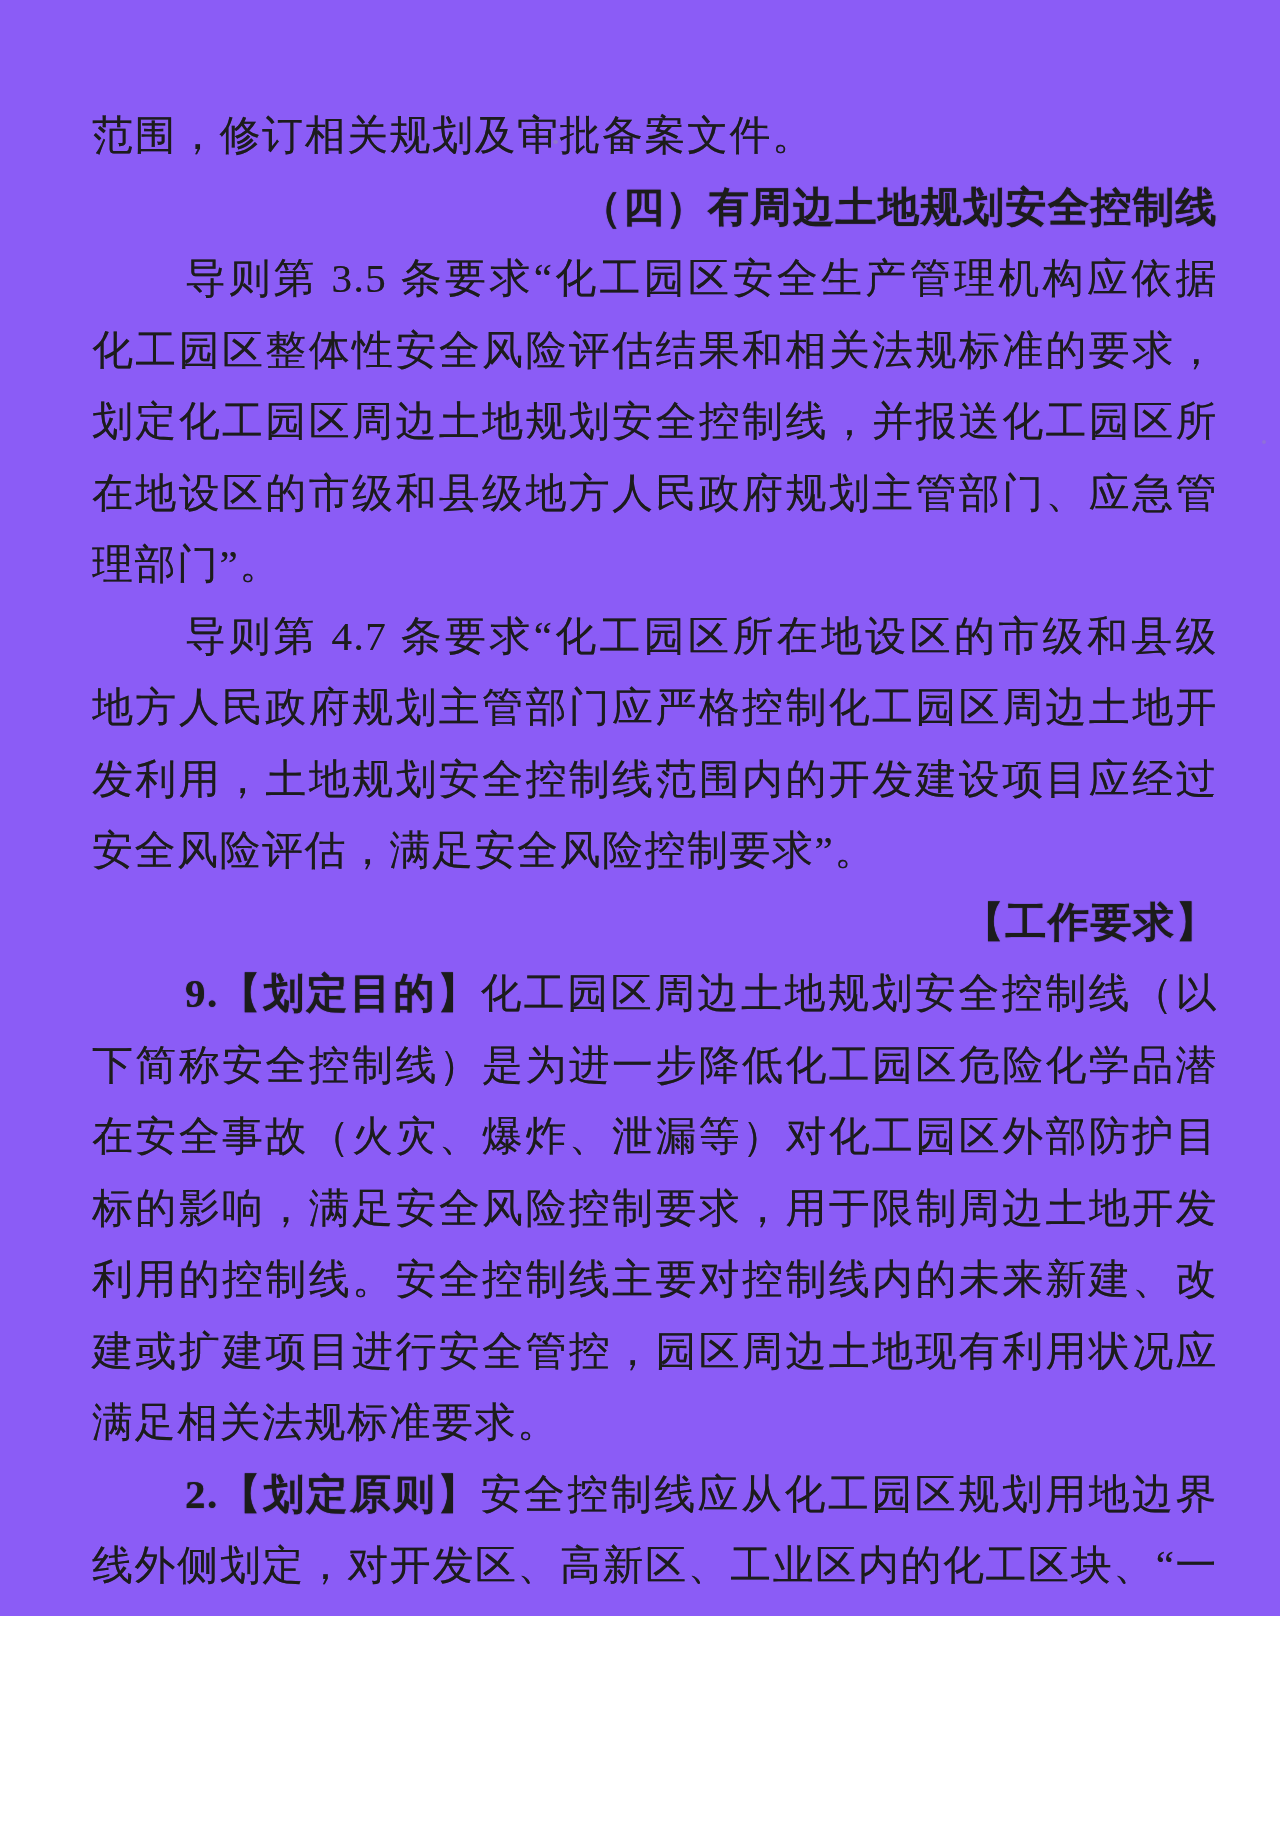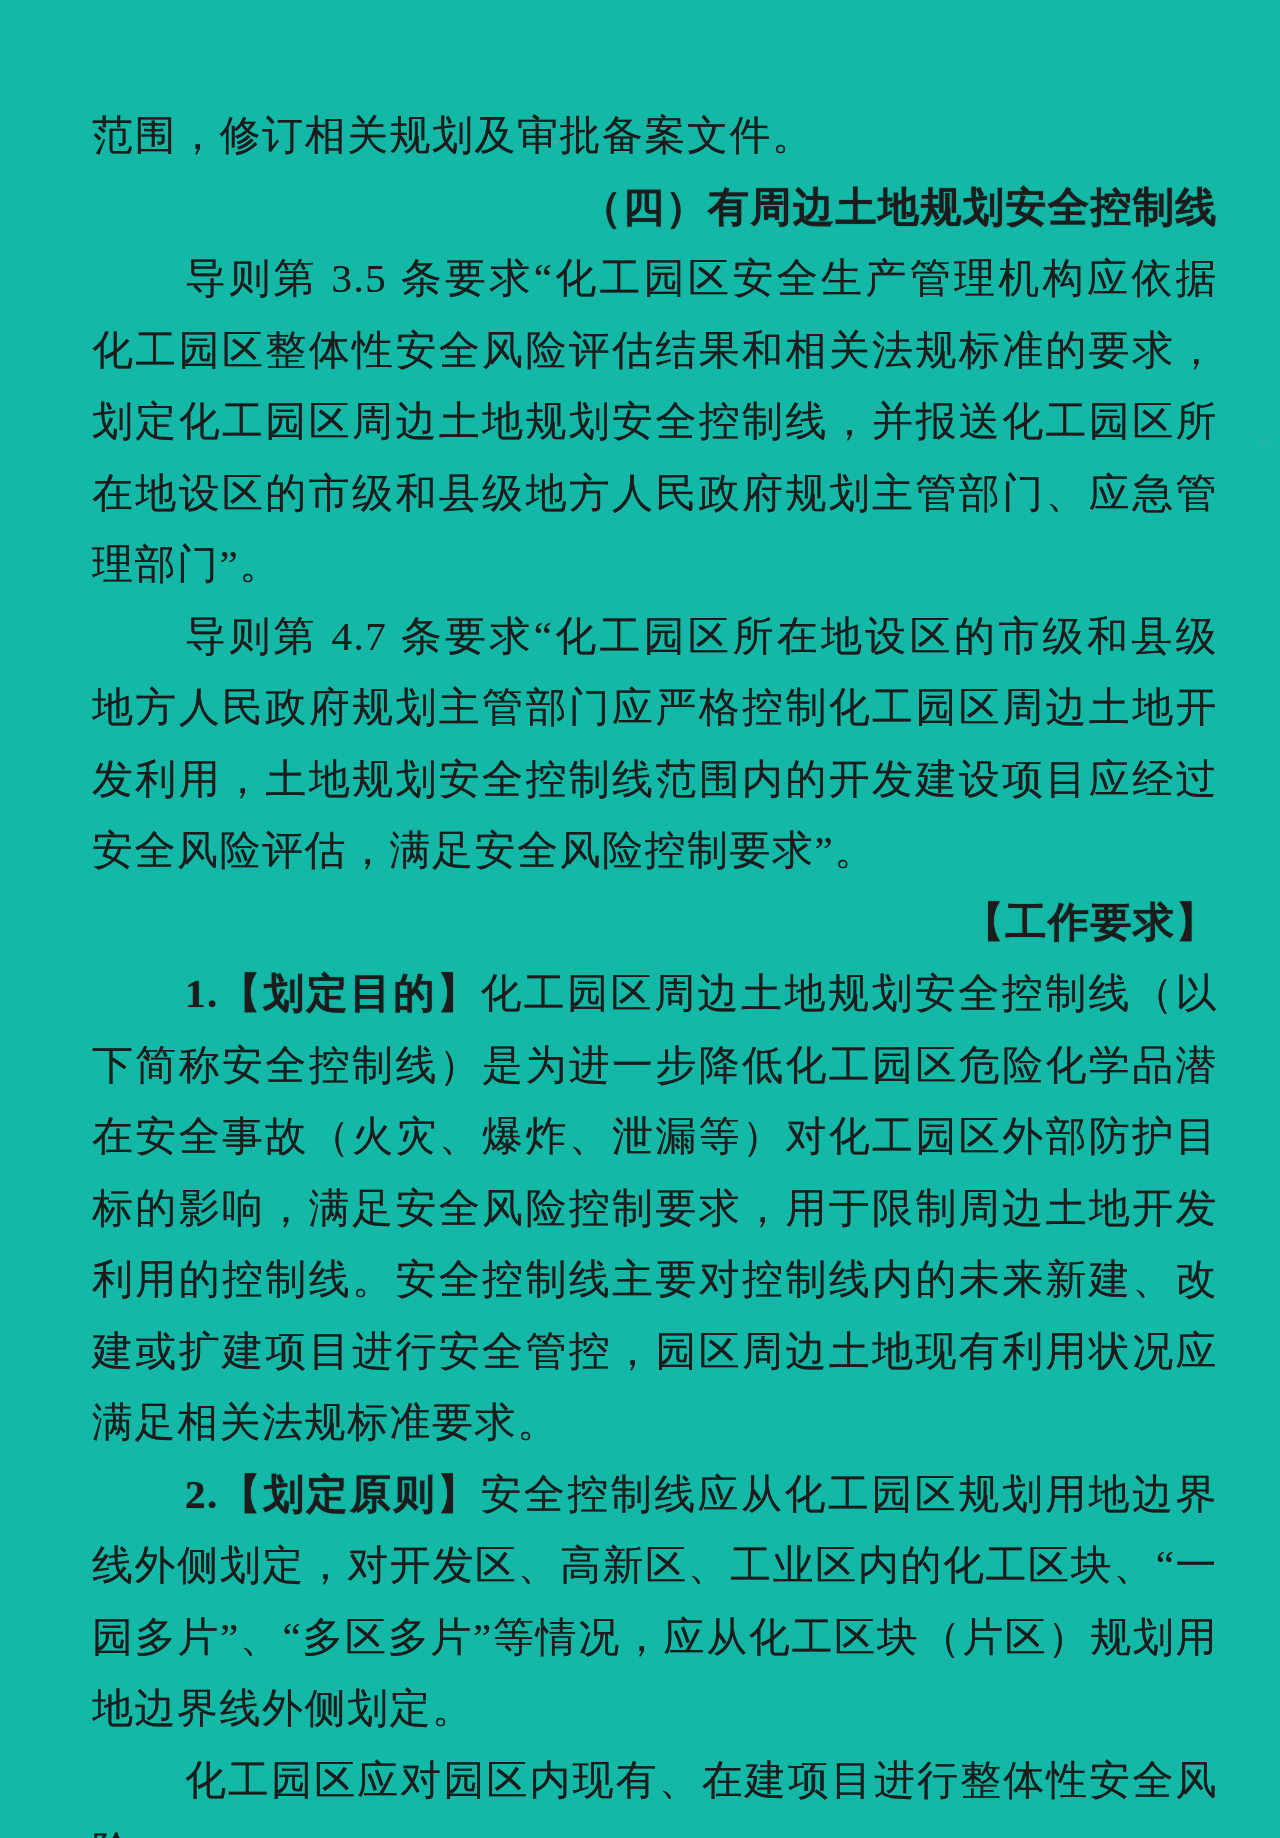--- a/index.html
+++ b/index.html
@@ -3,22 +3,22 @@
 <meta charset="utf-8">
 <style>
   html, body {
     margin: 0;
     padding: 0;
     background: #ffffff;
   }
   .scan-page {
     position: relative;
     width: 1280px;
-    height: 1838px;
-    background: #14b8a6;
+    height: 1616px;
+    background: #8b5cf6;
     overflow: hidden;
     font-family: "Liberation Serif", serif;
   }
   .doc-body {
     position: absolute;
     left: 92px;
     top: 100px;
     width: 1126px;
     font-size: 41px;
     line-height: 71.5px;
@@ -56,19 +56,19 @@
 </head>
 <body>
 
 <div class="scan-page">
   <div class="doc-body" style="color: rgb(28, 28, 28);">
       <div class="para style-body indent-none"><span class="seg-normal">范围，修订相关规划及审批备案文件。</span></div>
       <div class="para style-heading indent-heading"><span class="seg-bold">（四）有周边土地规划安全控制线</span></div>
       <div class="para style-body indent-para"><span class="seg-normal">导则第 3.5 条要求“化工园区安全生产管理机构应依据化工园区整体性安全风险评估结果和相关法规标准的要求，划定化工园区周边土地规划安全控制线，并报送化工园区所在地设区的市级和县级地方人民政府规划主管部门、应急管理部门”。</span></div>
       <div class="para style-body indent-para"><span class="seg-normal">导则第 4.7 条要求“化工园区所在地设区的市级和县级地方人民政府规划主管部门应严格控制化工园区周边土地开发利用，土地规划安全控制线范围内的开发建设项目应经过安全风险评估，满足安全风险控制要求”。</span></div>
       <div class="para style-subheading indent-subheading"><span class="seg-bold">【工作要求】</span></div>
-      <div class="para style-body indent-para"><span class="seg-bold">1.【划定目的】</span><span class="seg-normal">化工园区周边土地规划安全控制线（以下简称安全控制线）是为进一步降低化工园区危险化学品潜在安全事故（火灾、爆炸、泄漏等）对化工园区外部防护目标的影响，满足安全风险控制要求，用于限制周边土地开发利用的控制线。安全控制线主要对控制线内的未来新建、改建或扩建项目进行安全管控，园区周边土地现有利用状况应满足相关法规标准要求。</span></div>
+      <div class="para style-body indent-para"><span class="seg-bold">9.【划定目的】</span><span class="seg-normal">化工园区周边土地规划安全控制线（以下简称安全控制线）是为进一步降低化工园区危险化学品潜在安全事故（火灾、爆炸、泄漏等）对化工园区外部防护目标的影响，满足安全风险控制要求，用于限制周边土地开发利用的控制线。安全控制线主要对控制线内的未来新建、改建或扩建项目进行安全管控，园区周边土地现有利用状况应满足相关法规标准要求。</span></div>
       <div class="para style-body indent-para"><span class="seg-bold">2.【划定原则】</span><span class="seg-normal">安全控制线应从化工园区规划用地边界线外侧划定，对开发区、高新区、工业区内的化工区块、“一园多片”、“多区多片”等情况，应从化工区块（片区）规划用地边界线外侧划定。</span></div>
       <div class="para style-body indent-para"><span class="seg-normal">化工园区应对园区内现有、在建项目进行整体性安全风险</span></div>
     </div>
   <div class="speck speck-1"></div>
   <div class="speck speck-2"></div>
 </div>
 
 </body></html>

